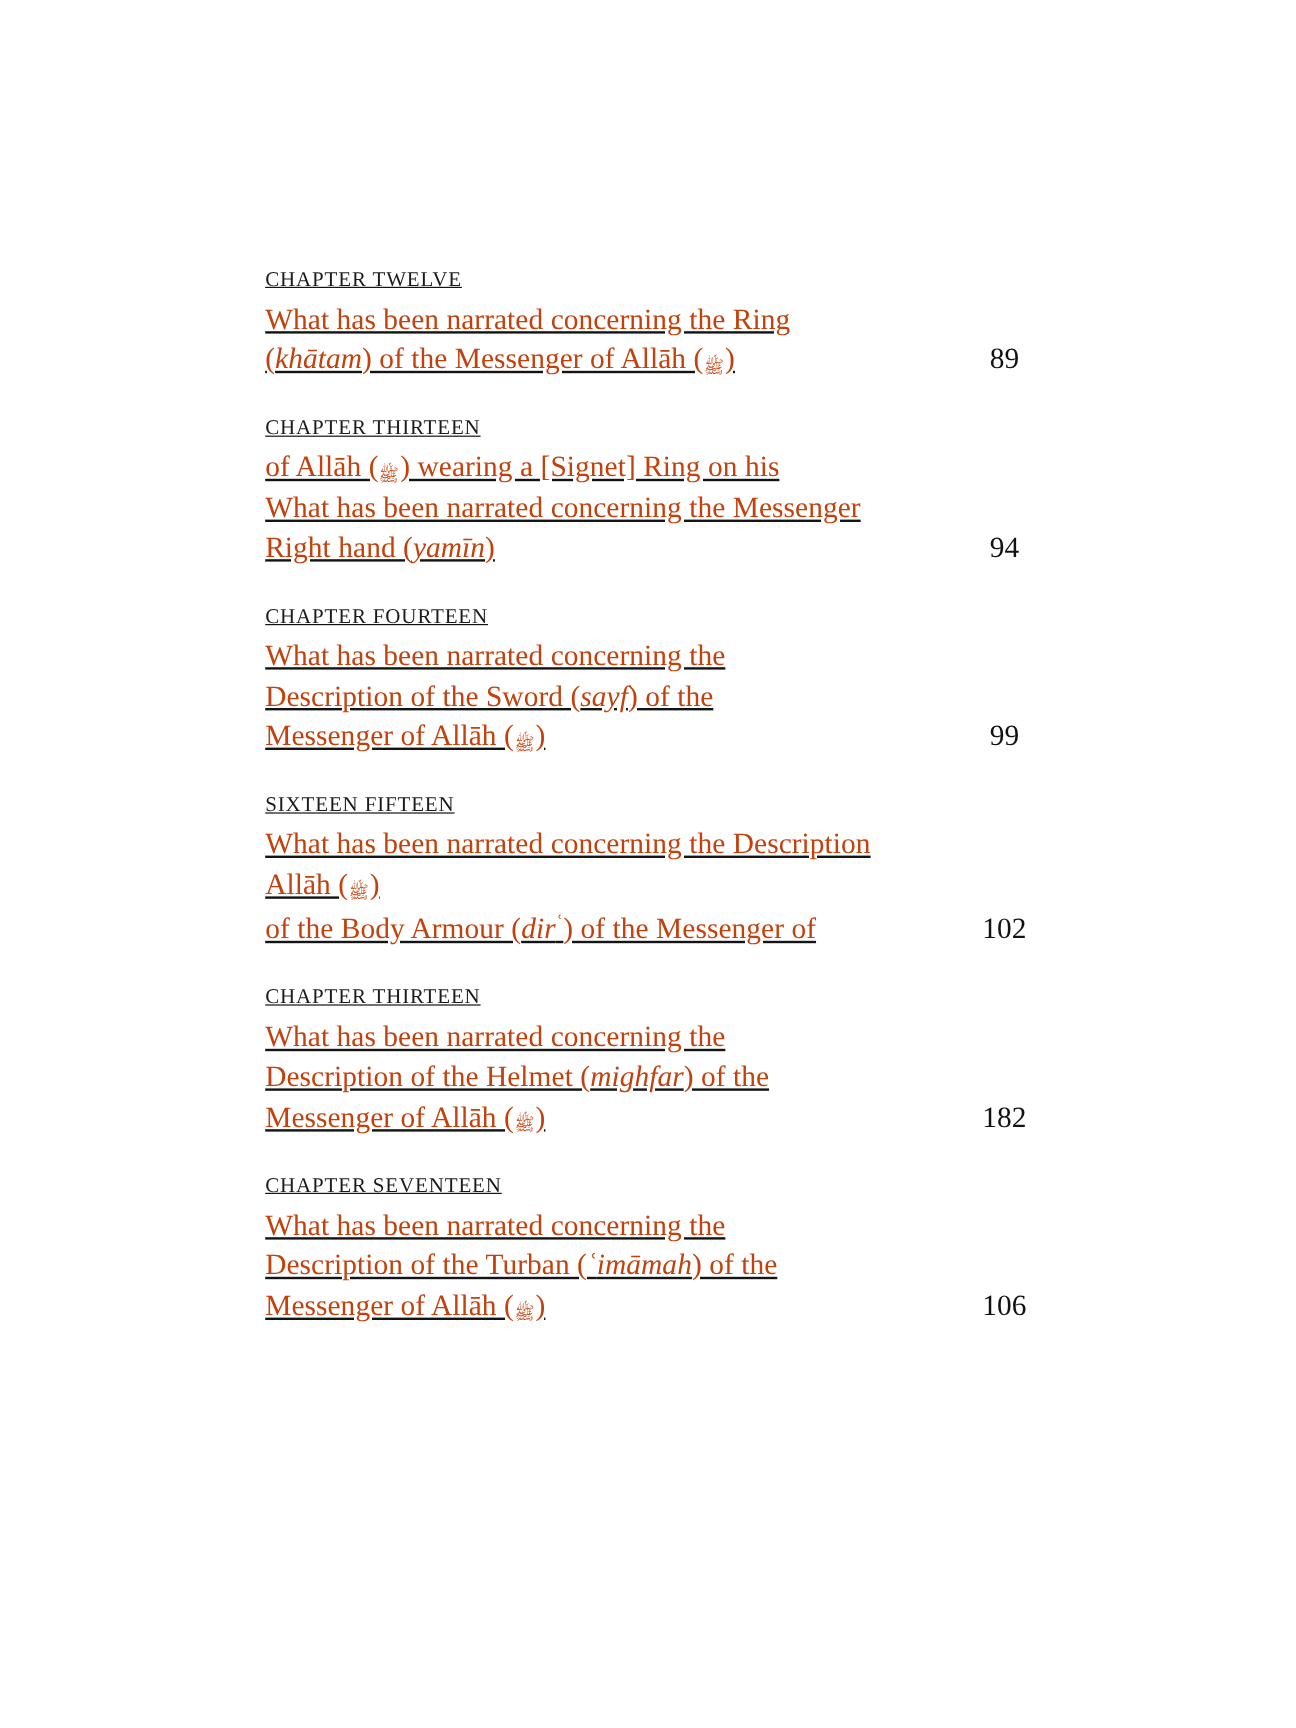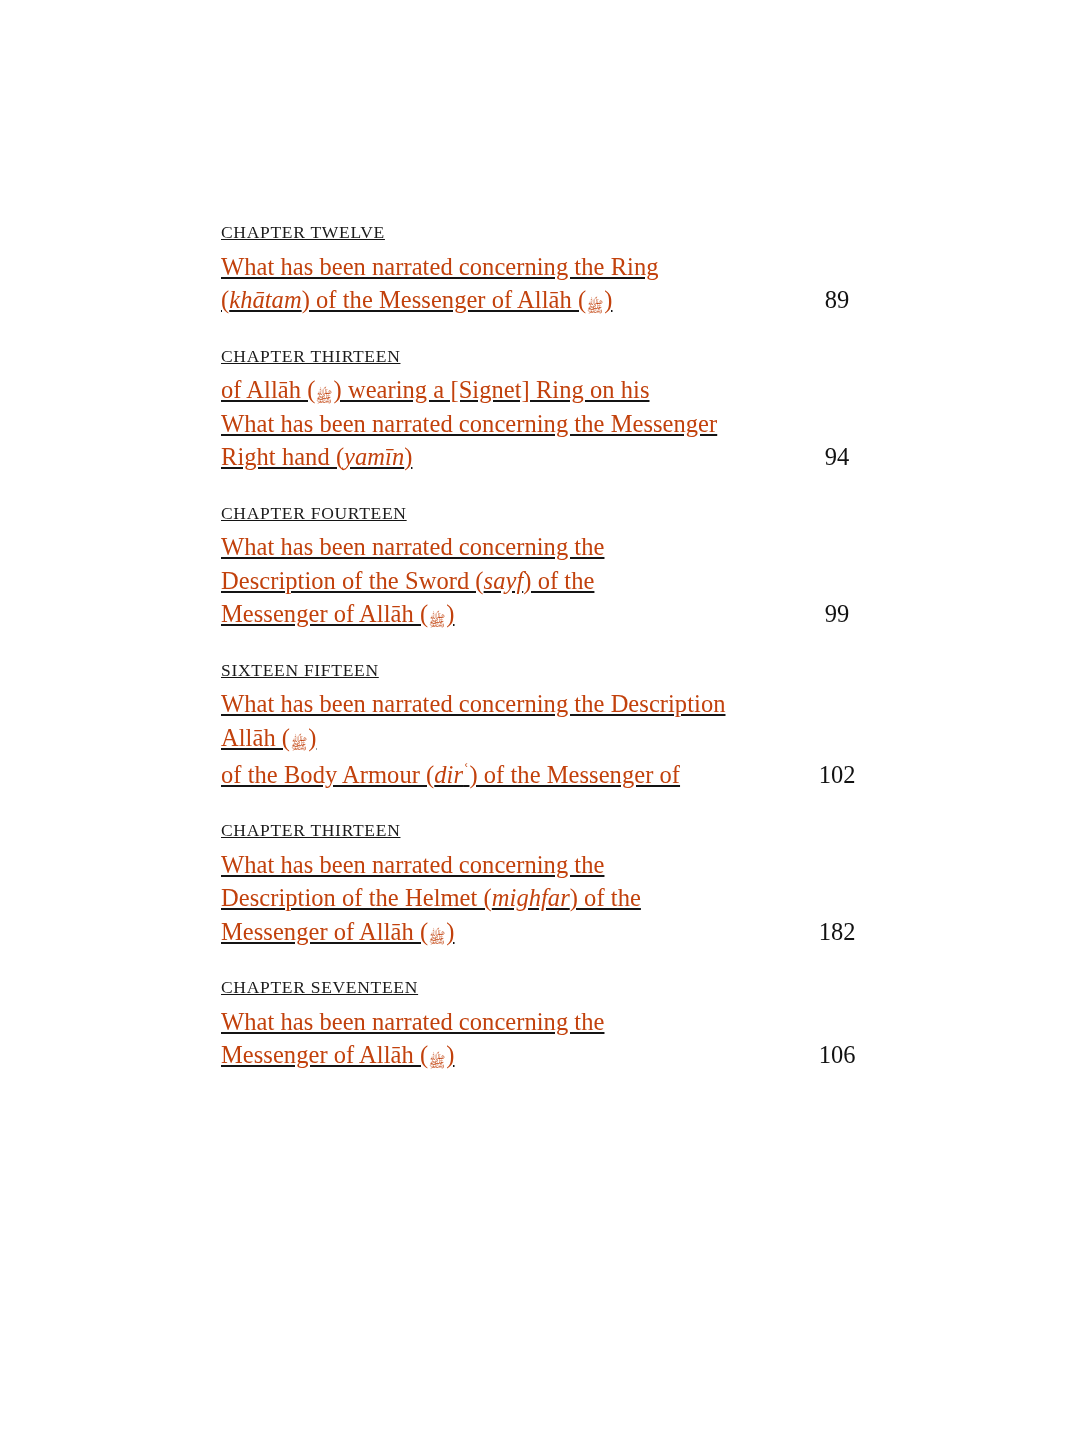--- a/index.html
+++ b/index.html
@@ -144,18 +144,19 @@
       <div class="title-line"><span>Description of the Helmet (</span><span class="it">mighfar</span><span>) of the</span></div>
       <div class="title-line"><span>Messenger of Allāh (</span><span class="salawat"><span class="mark">ﷺ</span></span><span>)</span></div>
       <div class="page-num">182</div>
     </div>
   </div>
 
   <div class="toc-entry">
     <div class="chapter-label">CHAPTER SEVENTEEN</div>
     <div class="entry-body">
       <div class="title-line"><span>What has been narrated concerning the</span></div>
+      <div class="title-line"><span>Description of the Turban (</span><span class="it">ʿ</span><span class="it">imāmah</span><span>) of the</span></div>
       <div class="title-line"><span>Messenger of Allāh (</span><span class="salawat"><span class="mark">ﷺ</span></span><span>)</span></div>
       <div class="page-num">106</div>
     </div>
   </div>
 
 </div>
 
 </body></html>

